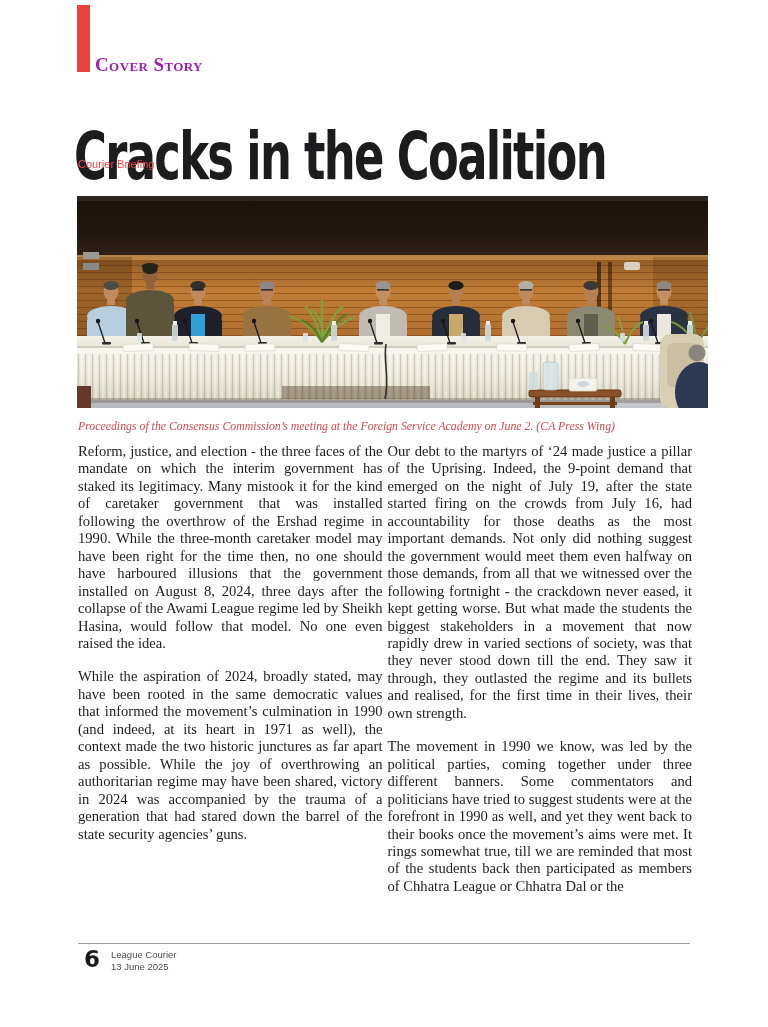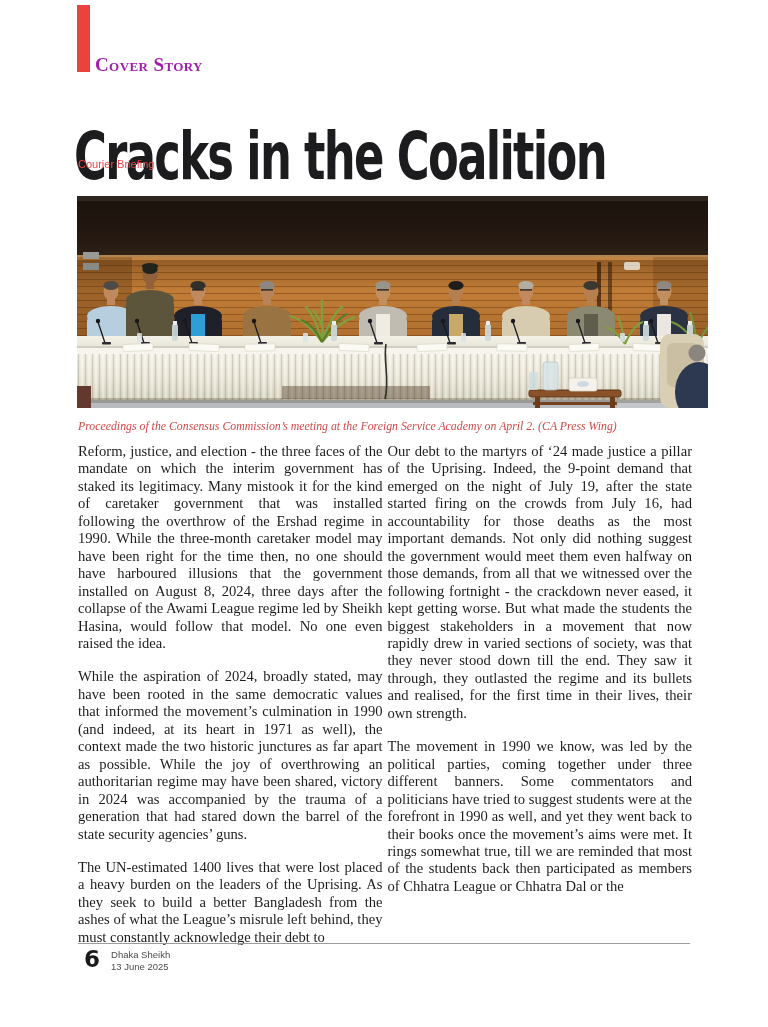--- a/index.html
+++ b/index.html
@@ -255,34 +255,33 @@
       <rect x="590" y="147" width="31" height="44" rx="6" fill="#cabfa2"></rect>
     </g>
     <g>
       <circle cx="620" cy="157" r="8.5" fill="#8a857e"></circle>
       <ellipse cx="622" cy="196" rx="24" ry="30" fill="#2c3950"></ellipse>
     </g>
   </g>
 </svg>
 </div>
 
-<div class="caption">Proceedings of the Consensus Commission’s meeting at the Foreign Service Academy on April 2. (CA Press Wing)</div>
+<div class="caption">Proceedings of the Consensus Commission’s meeting at the Foreign Service Academy on June 2. (CA Press Wing)</div>
 
 <div class="article">
   <div class="col">
     <p>Reform, justice, and election - the three faces of the mandate on which the interim government has staked its legitimacy. Many mistook it for the kind of caretaker government that was installed following the overthrow of the Ershad regime in 1990. While the three-month caretaker model may have been right for the time then, no one should have harboured illusions that the government installed on August 8, 2024, three days after the collapse of the Awami League regime led by Sheikh Hasina, would follow that model. No one even raised the idea.</p>
     <p>While the aspiration of 2024, broadly stated, may have been rooted in the same democratic values that informed the movement’s culmination in 1990 (and indeed, at its heart in 1971 as well), the context made the two historic junctures as far apart as possible. While the joy of overthrowing an authoritarian regime may have been shared, victory in 2024 was accompanied by the trauma of a generation that had stared down the barrel of the state security agencies’ guns.</p>
-    <p>The UN-estimated 1400 lives that were lost placed a heavy burden on the leaders of the Uprising. As they seek to build a better Bangladesh from the ashes of what the League’s misrule left behind, they must constantly acknowledge their debt to</p>
   </div>
   <div class="col">
     <p>Our debt to the martyrs of ‘24 made justice a pillar of the Uprising. Indeed, the 9-point demand that emerged on the night of July 19, after the state started firing on the crowds from July 16, had accountability for those deaths as the most important demands. Not only did nothing suggest the government would meet them even halfway on those demands, from all that we witnessed over the following fortnight - the crackdown never eased, it kept getting worse. But what made the students the biggest stakeholders in a movement that now rapidly drew in varied sections of society, was that they never stood down till the end. They saw it through, they outlasted the regime and its bullets and realised, for the first time in their lives, their own strength.</p>
     <p>The movement in 1990 we know, was led by the political parties, coming together under three different banners. Some commentators and politicians have tried to suggest students were at the forefront in 1990 as well, and yet they went back to their books once the movement’s aims were met. It rings somewhat true, till we are reminded that most of the students back then participated as members of Chhatra League or Chhatra Dal or the</p>
   </div>
 </div>
 
 <div class="footer-rule"></div>
 <div class="footer">
   <div class="page-num">6</div>
   <div class="pub-block">
-    <div>Dhaka Sheikh</div>
+    <div>League Courier</div>
     <div class="pub-date">13 June 2025</div>
   </div>
 </div>
 
 </body></html>

